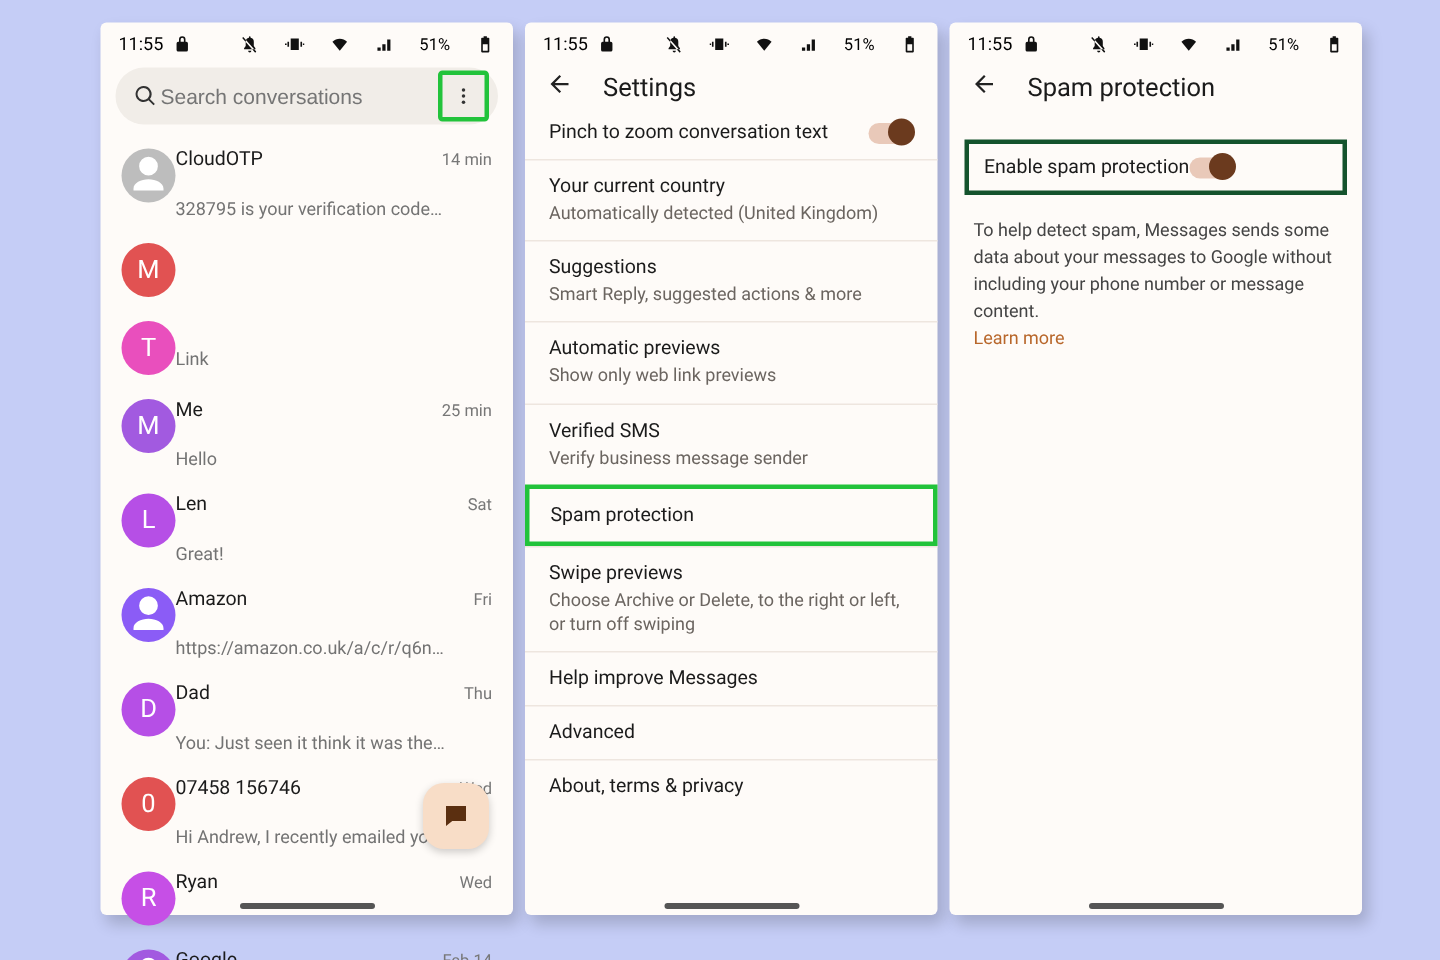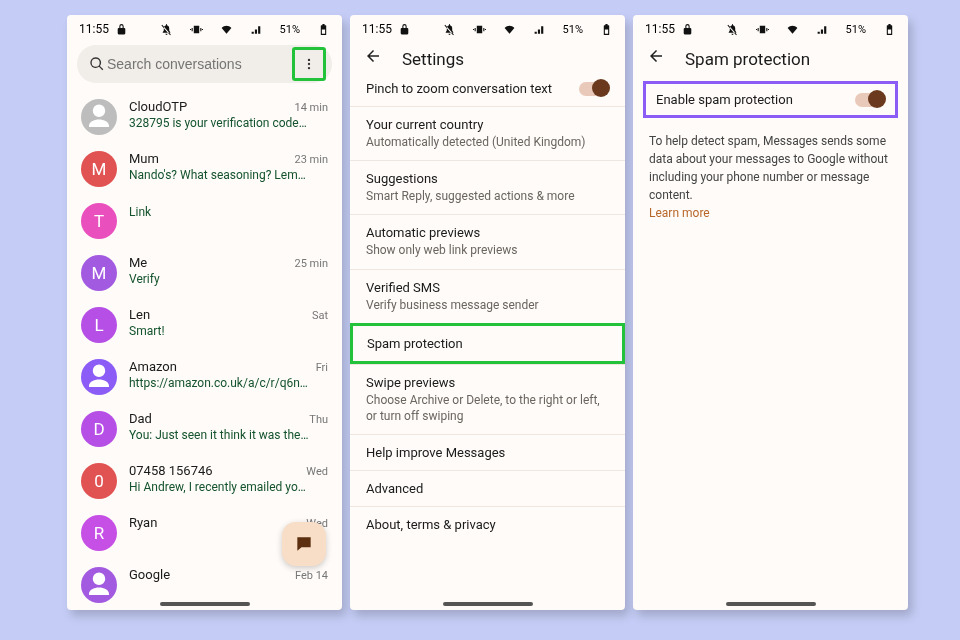--- a/index.html
+++ b/index.html
@@ -12,47 +12,47 @@
   .status-left{display:flex;align-items:center;gap:6px}
   .status-right{display:flex;align-items:flex-end;gap:17px;font-size:11px}
   .icon{display:inline-flex;align-items:center;justify-content:center}
   .lock-icon svg,.status-right svg{width:13px;height:13px;fill:#111}
   
   .searchbar{display:flex;align-items:center;margin:2px 10px 8px 10px;height:38px;background:#f1ede8;border-radius:20px;padding:0 6px 0 12px;position:relative}
   .searchbar input{border:none;background:transparent;font-size:14px;color:#666;flex:1;outline:none}
   .menu-button{width:28px;height:28px;display:flex;align-items:center;justify-content:center;border:3px solid #22c33b;border-radius:3px}
   .menu-button svg{width:14px;height:14px;fill:#333}
   .convo-list{overflow:hidden}
-  .convo{display:flex;padding:8px 14px 8px 14px;gap:12px}
+  .convo{display:flex;padding:8px 14px 8px 14px;}
   .avatar{flex:0 0 36px;width:36px;height:36px;border-radius:50%;display:flex;align-items:center;justify-content:center;color:#fff;font-size:17px}
   .convo-body{flex:1;min-width:0}
   .convo-top{display:flex;justify-content:space-between;align-items:baseline}
   .convo-name{font-size:13px;color:#1b1b1b}
   .convo-time{font-size:11px;color:#777}
-  .convo-snippet{font-size:12px;color:#14532d;white-space:nowrap;overflow:hidden;text-overflow:ellipsis;max-width:180px;margin-top:2px}
+  .convo-snippet{font-size:12px;color:#737373;white-space:nowrap;overflow:hidden;text-overflow:ellipsis;max-width:180px;margin-top:18px}
   .fab{position:absolute;right:16px;bottom:44px;width:44px;height:44px;border-radius:14px;background:#f8ddc7;display:flex;align-items:center;justify-content:center;box-shadow:0 2px 6px rgba(0,0,0,.2)}
   .fab svg{width:20px;height:20px;fill:#5b2f10}
   .navbar{position:absolute;bottom:4px;left:50%;transform:translateX(-50%);width:90px;height:4px;border-radius:2px;background:#555}
   .person-icon svg{width:30px;height:30px;fill:#fff}
   
   .appbar{display:flex;align-items:flex-end;gap:20px;padding:4px 14px 8px 14px}
   .back-arrow svg{width:18px;height:18px;fill:#222}
   .appbar-title{font-size:17px;color:#1b1b1b}
   
   .settings-list{}
   .setting{padding:10px 16px;border-top:1px solid #eee6df}
   .setting.first{border-top:none;padding-top:4px}
   .setting-title{font-size:13px;color:#1b1b1b}
   .setting-sub{font-size:12px;color:#6b6560;margin-top:2px;line-height:1.35}
   .setting.toggle-row{display:flex;justify-content:space-between;align-items:center}
   .toggle{width:30px;height:14px;border-radius:8px;background:#e9c9b9;position:relative}
   .toggle::after{content:"";position:absolute;right:-1px;top:-3px;width:18px;height:18px;border-radius:50%;background:#6b3a1e}
   .setting.highlight{border:3px solid #22c33b;padding:10px 14px}
   
-  .enable-row{display:flex;justify-content:space-between;align-items:center;margin:4px 10px 0 10px;border:3px solid #8b5cf6;padding:8px 10px}
+  .enable-row{display:flex;justify-content:flex-start;align-items:center;margin:16px 10px 0 10px;border:3px solid #14532d;padding:8px 10px}
   .help-text{font-size:12px;color:#444;padding:14px 16px;line-height:1.5}
   .learn-more{color:#b8672b;font-size:12px}
 </style>
 </head>
 <body>
 
 <div class="stage">
 
 <div class="phone phone1">
   <div class="statusbar">
@@ -108,52 +108,45 @@
           <div class="convo-body">
             <div class="convo-top">
               <div class="convo-name">CloudOTP</div>
               <div class="convo-time">14 min</div>
             </div>
             <div class="convo-snippet">328795 is your verification code …</div>
           </div>
         </div>
         <div class="convo">
           <div class="avatar" style="background: rgb(225, 82, 82);">M</div>
-          <div class="convo-body">
-            <div class="convo-top">
-              <div class="convo-name">Mum</div>
-              <div class="convo-time">23 min</div>
-            </div>
-            <div class="convo-snippet">Nando's? What seasoning? Lem…</div>
-          </div>
         </div>
         <div class="convo">
           <div class="avatar" style="background: rgb(233, 79, 189);">T</div>
           <div class="convo-body">
             <div class="convo-snippet">Link</div>
           </div>
         </div>
         <div class="convo">
           <div class="avatar" style="background: rgb(162, 90, 224);">M</div>
           <div class="convo-body">
             <div class="convo-top">
               <div class="convo-name">Me</div>
               <div class="convo-time">25 min</div>
             </div>
-            <div class="convo-snippet">Verify</div>
+            <div class="convo-snippet">Hello</div>
           </div>
         </div>
         <div class="convo">
           <div class="avatar" style="background: rgb(182, 79, 230);">L</div>
           <div class="convo-body">
             <div class="convo-top">
               <div class="convo-name">Len</div>
               <div class="convo-time">Sat</div>
             </div>
-            <div class="convo-snippet">Smart!</div>
+            <div class="convo-snippet">Great!</div>
           </div>
         </div>
         <div class="convo">
           <div class="avatar person-icon" style="background: rgb(139, 92, 246);">
             <svg viewBox="0 0 24 24">
               <path d="M12 12a5 5 0 1 0-5-5 5 5 0 0 0 5 5zm0 2c-4 0-8 2-8 5v1h16v-1c0-3-4-5-8-5z"></path>
             </svg>
           </div>
           <div class="convo-body">
             <div class="convo-top">

